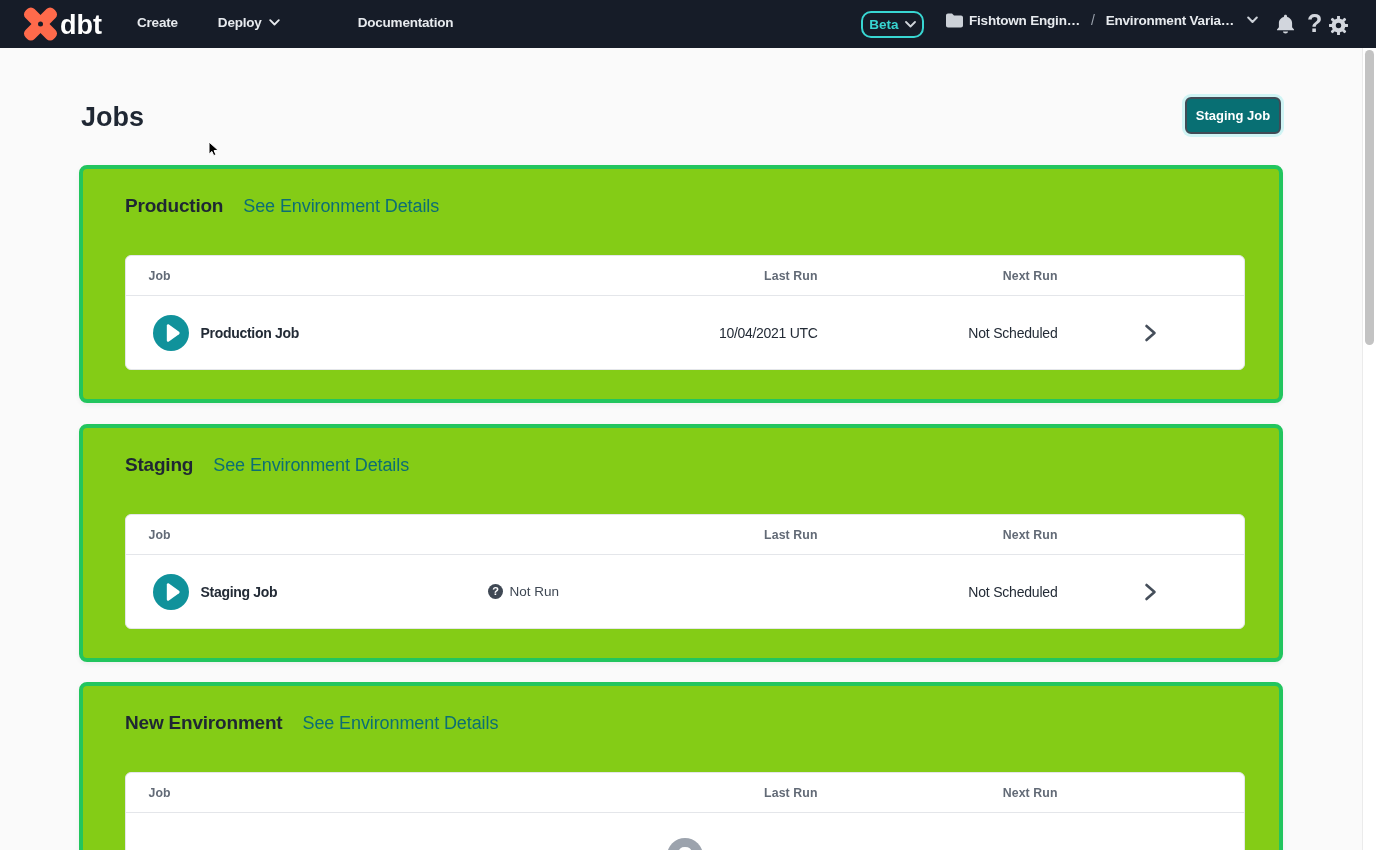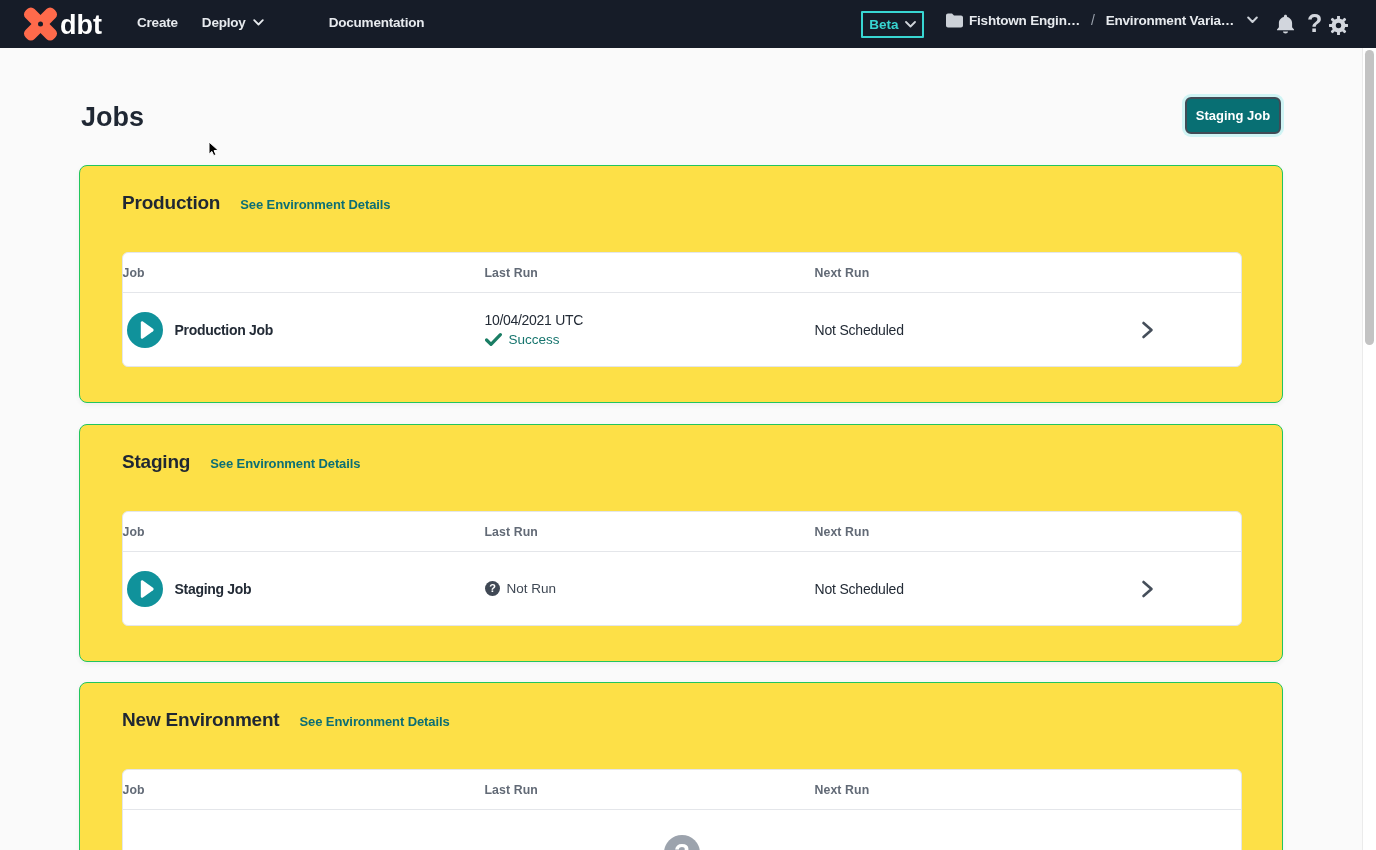--- a/index.html
+++ b/index.html
@@ -5,46 +5,46 @@
 * { margin:0; padding:0; box-sizing:border-box; }
 html,body { width:1376px; height:850px; overflow:hidden; }
 body { background:#fafafa; font-family:"Liberation Sans",sans-serif; position:relative; }
 
 
 .topbar { position:absolute; left:0; top:0; width:1376px; height:48px; background:#161c28; display:flex; align-items:center; }
 .logo { position:absolute; left:22px; top:6px; width:86px; height:36px; }
 .navlinks { position:absolute; left:137px; top:-2px; height:48px; display:flex; align-items:center; gap:0; }
 .navlink { color:#e7eaee; font-size:13.5px; font-weight:700; letter-spacing:-0.2px; display:flex; align-items:center; }
 .navlink .chev { margin-left:7px; }
-.beta { position:absolute; left:861px; top:11px; width:63px; height:27px; border:2px solid #38d6d2; border-radius:1px; color:#38d6d2; font-size:13.5px; font-weight:700; display:flex; align-items:center; justify-content:center; gap:6px; }
+.beta { position:absolute; left:861px; top:11px; width:63px; height:27px; border:2px solid #38d6d2; border-radius:10px; color:#38d6d2; font-size:13.5px; font-weight:700; display:flex; align-items:center; justify-content:center; gap:6px; }
 .crumbs { position:absolute; left:946px; top:0; height:40px; display:flex; align-items:center; color:#e7eaee; font-size:13.5px; letter-spacing:-0.2px; }
 .crumb-bold { font-weight:700; margin-left:6px; }
 .crumb-sep { color:#9aa1ac; margin:0 11px; font-weight:400; font-size:14px; }
 .crumb-reg { font-weight:700; }
 .tb-icons { position:absolute; left:1276px; top:0; height:48px; display:flex; align-items:center; }
 .qmark { color:#d2d6dd; font-size:25px; font-weight:700; margin:0 7px 2px 12px; }
 
 
 .pagewrap { position:absolute; left:79px; top:48px; width:1204px; }
 h1 { position:absolute; left:2px; top:54px; font-size:27px; font-weight:700; color:#1f2733; letter-spacing:0; }
 .createbtn { position:absolute; left:1106px; top:49px; width:96px; height:37px; background:#086f73; border:2px solid #414b56; border-radius:6px; color:#fff; font-size:13px; font-weight:700; display:flex; align-items:center; justify-content:center; box-shadow:0 0 0 3px rgba(178,240,240,0.6); font-family:"Liberation Sans",sans-serif; }
 
-.card { position:absolute; left:0; width:1204px; height:238px; background:#fde047; border:1px solid #22c55e; border-radius:8px; box-shadow:0 2px 5px rgba(0,0,0,0.05); }
+.card { position:absolute; left:0; width:1204px; height:238px; background:#84cc16; border:4px solid #22c55e; border-radius:8px; box-shadow:0 2px 5px rgba(0,0,0,0.05);text-align:right; }
 .card1 { top:117px; }
 .card2 { top:376px; }
 .card3 { top:634px; height:220px; }
 .cardhead { position:absolute; left:42px; top:26px; display:flex; align-items:baseline; }
 .cardtitle { font-size:19px; font-weight:700; color:#1f2733; letter-spacing:-0.2px; }
-.envlink { font-size:13px; font-weight:700; color:#0c6e74; margin-left:20px; letter-spacing:-0.1px; }
+.envlink { font-size:18px; font-weight:400; color:#0c6e74; margin-left:20px; letter-spacing:-0.1px; }
 
 .jobtable { position:absolute; left:41.5px; top:86px; width:1120.5px; height:115px; border:1px solid #e4e6ea; border-radius:6px; background:#fff; }
 .trow { display:flex; }
 .thead { height:40px; border-bottom:1px solid #e4e6ea; align-items:center; color:#626a76; font-size:12.3px; font-weight:700; letter-spacing:0.1px; }
 .tbody { height:73px; align-items:center; }
-.c1 { width:362px; display:flex; align-items:center; }
+.c1 { width:362px; padding-left:23px; display:flex; align-items:center; }
 .c2 { width:330px; }
 .c3 { width:240px; }
 .c4 { flex:1; display:flex; justify-content:center; align-items:center; }
 .playbtn { width:36px; height:36px; margin-left:4px; flex:0 0 auto; }
 .jobname { font-size:14px; font-weight:700; color:#232b36; margin-left:12px; letter-spacing:-0.3px; }
 .lr1 { font-size:14px; color:#232b36; line-height:20px; letter-spacing:-0.3px; }
 .lr2 { display:flex; align-items:center; height:20px; }
 .lr2 .st-success { color:#17756e; font-size:13.5px; margin-left:7px; }
 .lr2 .st-notrun { color:#3f4854; font-size:13.5px; margin-left:7px; }
 .ns { font-size:14px; color:#232b36; letter-spacing:-0.2px; }
@@ -62,26 +62,26 @@
   <svg class="logo" viewBox="0 0 86 36">
     <g transform="translate(18.5,18)">
       <rect x="-20" y="-6.4" width="40" height="12.8" rx="5.2" fill="#ff6a4b" transform="rotate(45)"></rect>
       <rect x="-20" y="-6.4" width="40" height="12.8" rx="5.2" fill="#ff6a4b" transform="rotate(-45)"></rect>
       <circle cx="0" cy="0" r="2.5" fill="#161c28"></circle>
     </g>
     <text x="38" y="28" font-family="Liberation Sans,sans-serif" font-size="27" font-weight="bold" fill="#ffffff">dbt</text>
   </svg>
   <div class="navlinks">
     <span class="navlink">Create</span>
-    <span class="navlink" style="margin-left:24px;">Deploy
+    <span class="navlink" style="margin-left:40px;">Deploy
       <svg class="chev" width="11" height="7" viewBox="0 0 11 7">
           <path d="M1.2 1.2 L5.5 5.5 L9.8 1.2" fill="none" stroke="#e7eaee" stroke-width="1.8" stroke-linecap="round" stroke-linejoin="round"></path>
         </svg>
     </span>
-    <span class="navlink" style="margin-left:17px;padding-left:48px;">Documentation</span>
+    <span class="navlink" style="margin-left:30px;padding-left:48px;">Documentation</span>
   </div>
   <div class="beta">Beta
     <svg width="11" height="7" viewBox="0 0 11 7">
         <path d="M1 1 L5.5 5.5 L10 1" fill="none" stroke="#cfd4da" stroke-width="1.8" stroke-linecap="round" stroke-linejoin="round"></path>
       </svg>
   </div>
   <div class="crumbs">
     <svg width="17" height="15" viewBox="0 0 17 15">
         <path d="M0 2.5 C0 1.4 0.9 0.5 2 0.5 L6 0.5 L8 2.5 L15 2.5 C16.1 2.5 17 3.4 17 4.5 L17 12.5 C17 13.6 16.1 14.5 15 14.5 L2 14.5 C0.9 14.5 0 13.6 0 12.5 Z" fill="#ccd1d8"></path>
       </svg>
@@ -134,26 +134,20 @@
       <div class="trow tbody">
         <div class="c1">
           <svg class="playbtn" viewBox="0 0 36 36">
               <circle cx="18" cy="18" r="18" fill="#10929b"></circle>
               <path d="M13.8 10.6 C13.8 9.5 15 8.8 15.9 9.4 L26 16.7 C26.8 17.3 26.8 18.7 26 19.3 L15.9 26.6 C15 27.2 13.8 26.5 13.8 25.4 Z" fill="#fff"></path>
             </svg>
           <span class="jobname">Production Job</span>
         </div>
         <div class="c2">
           <div class="lr1">10/04/2021 UTC</div>
-          <div class="lr2">
-            <svg width="17" height="15" viewBox="0 0 17 15">
-                <path d="M1.6 8 L6 12.4 L15.4 2.6" fill="none" stroke="#1a7d64" stroke-width="3.2" stroke-linecap="round" stroke-linejoin="round"></path>
-              </svg>
-            <span class="st-success">Success</span>
-          </div>
         </div>
         <div class="c3"><span class="ns">Not Scheduled</span></div>
         <div class="c4">
           <svg width="13" height="18" viewBox="0 0 13 18">
               <path d="M2.5 2 L10.5 9 L2.5 16" fill="none" stroke="#454e5a" stroke-width="2.6" stroke-linecap="round" stroke-linejoin="round"></path>
             </svg>
         </div>
       </div>
     </div>
   </div>

